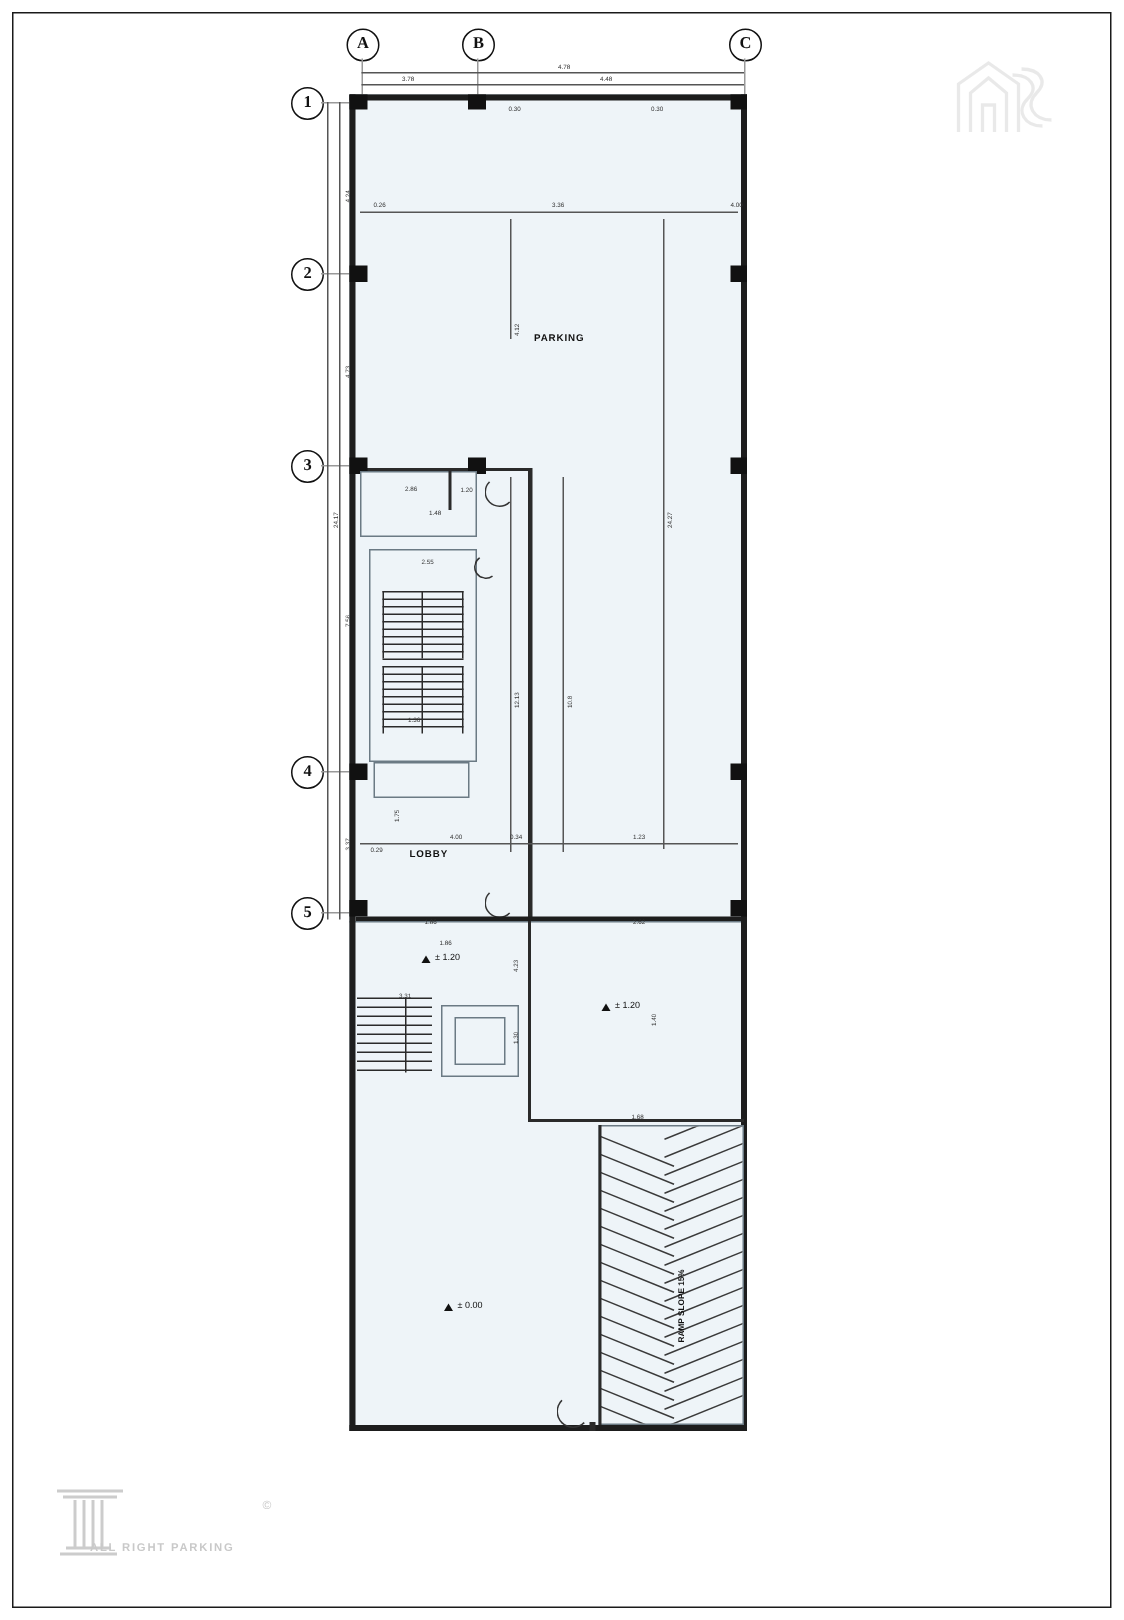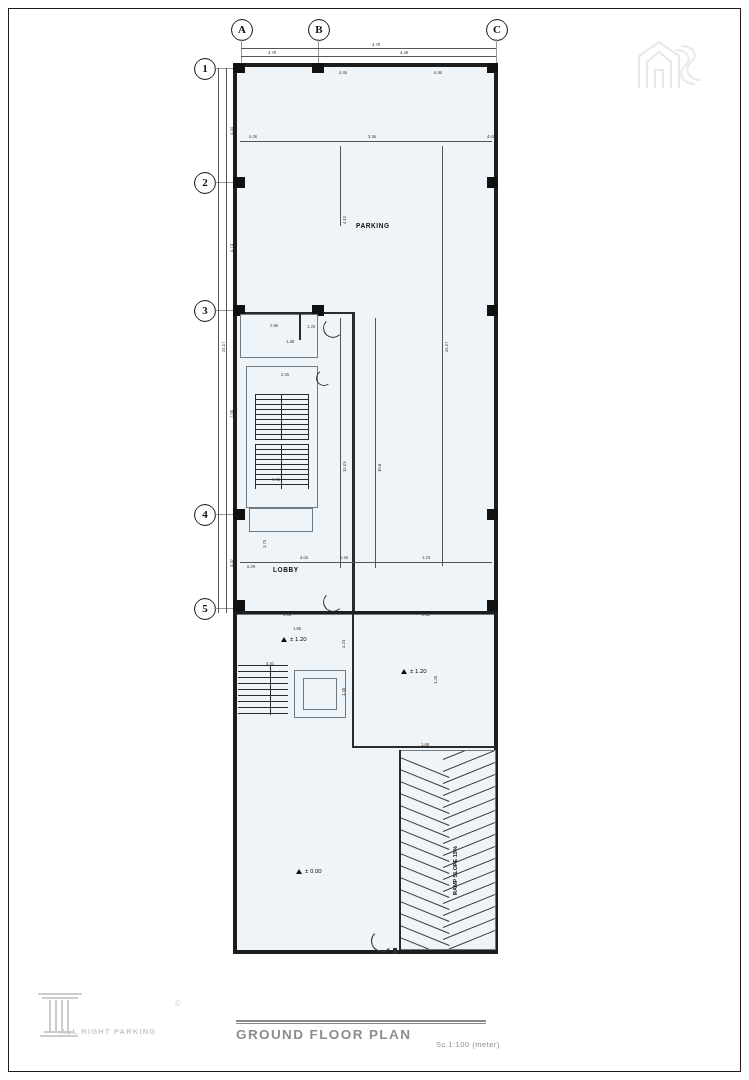--- a/index.html
+++ b/index.html
@@ -429,26 +429,20 @@
     <div class="rampline" style="left:43px; top:176px; width:64px; transform:rotate(-22deg); transform-origin:left center;"></div>
     <div class="rampline" style="left:43px; top:188px; width:64px; transform:rotate(-22deg); transform-origin:left center;"></div>
     <div class="rampline" style="left:43px; top:200px; width:64px; transform:rotate(-22deg); transform-origin:left center;"></div>
   </div>
   <div class="ramptxt" style="left:452px; top:895px;">RAMP  SLOPE  15%</div>
   <div class="thinline" style="left:399px; top:750px; width:1.5px; height:200px;"></div>
 
   <div class="door" style="left:371px; top:930px; width:22px; height:22px;"></div>
   <div class="thinline" style="left:393px; top:948px; width:4px; height:6px;"></div>
 
-  <div class="title-wrap">
-    <div class="title-rule"></div>
-    <div class="title-rule2"></div>
-    <div class="title-main">GROUND FLOOR PLAN</div>
-    <div class="scale-txt">Sc.1:100 (meter)</div>
-  </div>
 
   <div class="logo-tl">
     <svg width="170" height="60" viewBox="0 0 170 60" fill="none" stroke="#cccccc" stroke-width="2">
       <path d="M8 52 L46 52"></path>
       <path d="M12 48 L42 48"></path>
       <path d="M18 48 L18 16"></path>
       <path d="M24 48 L24 16"></path>
       <path d="M30 48 L30 16"></path>
       <path d="M36 48 L36 16"></path>
       <path d="M10 14 L46 14"></path>

